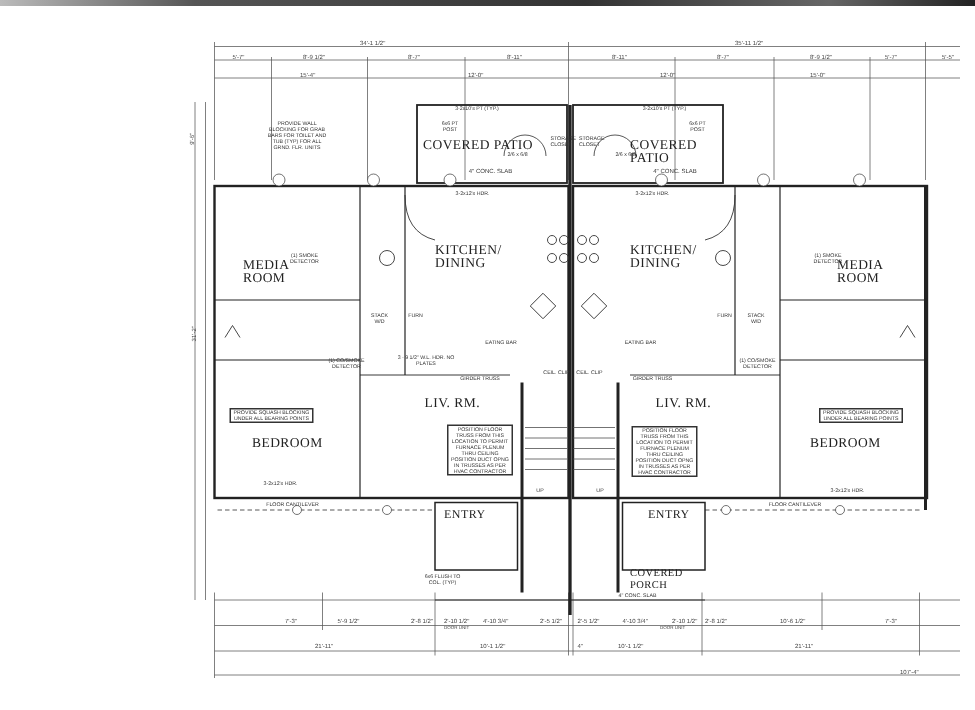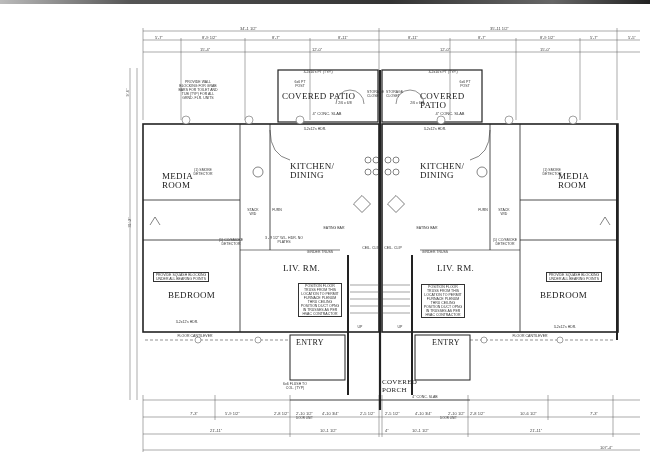--- a/index.html
+++ b/index.html
@@ -140,21 +140,21 @@
 <div class="room" style="left:290px;top:162px;width:50px;">KITCHEN/ DINING</div>
 <div class="room" style="left:420px;top:162px;width:50px;">KITCHEN/ DINING</div>
 <div class="room" style="left:162px;top:172px;width:40px;">MEDIA ROOM</div>
 <div class="room" style="left:558px;top:172px;width:40px;">MEDIA ROOM</div>
 <div class="room" style="left:168px;top:291px;width:52px;">BEDROOM</div>
 <div class="room" style="left:540px;top:291px;width:52px;">BEDROOM</div>
 <div class="room" style="left:283px;top:264px;width:40px;">LIV. RM.</div>
 <div class="room" style="left:437px;top:264px;width:40px;">LIV. RM.</div>
 <div class="room" style="left:296px;top:338px;width:30px;font-size:8px;">ENTRY</div>
 <div class="room" style="left:432px;top:338px;width:30px;font-size:8px;">ENTRY</div>
-<div class="room" style="left:382px;top:378px;width:50px;font-size:7px;line-height:8px;">COVERED PORCH</div>
+<div class="room" style="left:420px;top:378px;width:50px;font-size:7px;line-height:8px;">COVERED PORCH</div>
 <div class="note" style="left:400px;top:395px;width:50px;">4" CONC. SLAB</div>
 
 <div class="note" style="left:176px;top:80px;width:44px;">PROVIDE WALL BLOCKING FOR GRAB BARS FOR TOILET AND TUB (TYP) FOR ALL GRND. FLR. UNITS</div>
 <div class="note box" style="left:153px;top:272px;width:52px;">PROVIDE SQUASH BLOCKING UNDER ALL BEARING POINTS</div>
 <div class="note box" style="left:546px;top:272px;width:52px;">PROVIDE SQUASH BLOCKING UNDER ALL BEARING POINTS</div>
 <div class="note box" style="left:298px;top:283px;width:40px;">POSITION FLOOR TRUSS FROM THIS LOCATION TO PERMIT FURNACE PLENUM THRU CEILING POSITION DUCT OPNG IN TRUSSES AS PER HVAC CONTRACTOR</div>
 <div class="note box" style="left:421px;top:284px;width:40px;">POSITION FLOOR TRUSS FROM THIS LOCATION TO PERMIT FURNACE PLENUM THRU CEILING POSITION DUCT OPNG IN TRUSSES AS PER HVAC CONTRACTOR</div>
 <div class="note" style="left:190px;top:168px;width:26px;">(1) SMOKE DETECTOR</div>
 <div class="note" style="left:540px;top:168px;width:24px;">(1) SMOKE DETECTOR</div>
 <div class="note" style="left:218px;top:238px;width:26px;">(1) CO/SMOKE DETECTOR</div>

